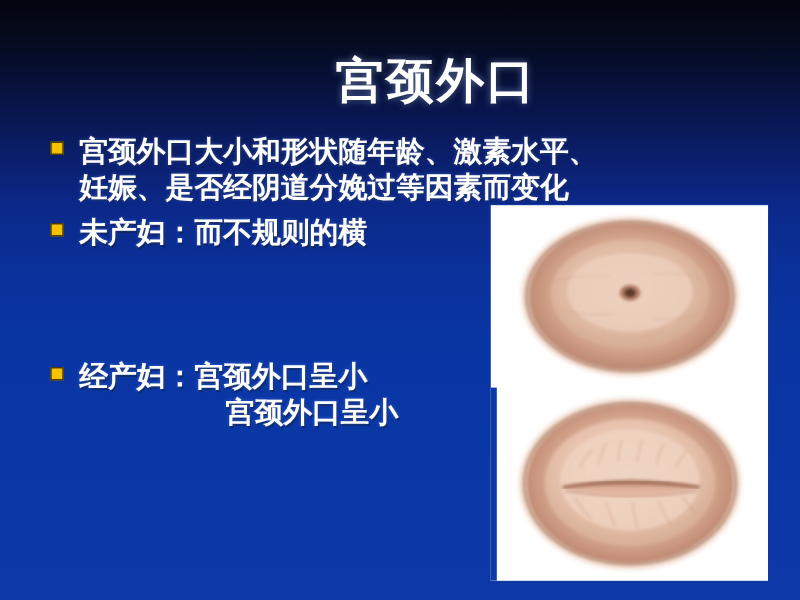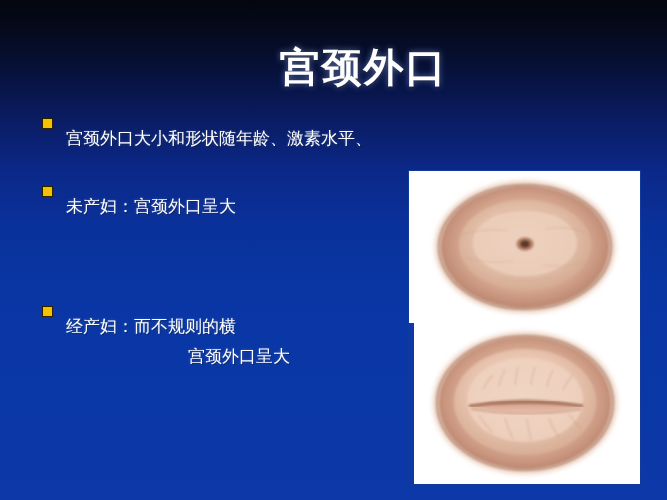--- a/index.html
+++ b/index.html
@@ -67,25 +67,25 @@
     width: 11px;
     height: 11px;
     background: #f5c200;
     border: 1px solid #2b2000;
     box-sizing: border-box;
   }
 
   .bullet-text {
     position: absolute;
     left: 24px;
-    top: 16px;
+    top: 4px;
     color: #ffffff;
-    font-size: 17px;
+    font-size: 24px;
     line-height: 30px;
-    font-weight: 400;
+    font-weight: 700;
     text-shadow: 0 0 3px rgba(120,160,255,0.45), 1px 1px 1px rgba(0,0,0,0.45);
     white-space: nowrap;
   }
 
   .bullet-text .ln {
     display: block;
   }
   .bullet-text .ln.indent-1 { padding-left: 122px; }
   .bullet-text .ln.indent-2 { padding-left: 122px; }
 
@@ -132,35 +132,36 @@
 <div class="slide">
 
   <div class="slide-title">宫颈外口</div>
 
   <div class="body-area">
 
     <div class="bullet-block" id="bullet-1">
       <span class="bullet-marker"></span>
       <div class="bullet-text">
         <span class="ln">宫颈外口大小和形状随年龄、激素水平、</span>
+        <span class="ln">妊娠、是否经阴道分娩过等因素而变化</span>
       </div>
     </div>
 
     <div class="bullet-block" id="bullet-2">
       <span class="bullet-marker"></span>
       <div class="bullet-text">
-        <span class="ln">未产妇：宫颈外口呈大</span>
+        <span class="ln">未产妇：而不规则的横</span>
       </div>
     </div>
 
     <div class="bullet-block" id="bullet-3">
       <span class="bullet-marker"></span>
       <div class="bullet-text">
-        <span class="ln">经产妇：而不规则的横</span>
-        <span class="ln indent-1">宫颈外口呈大</span>
+        <span class="ln">经产妇：宫颈外口呈小</span>
+        <span class="ln indent-1">宫颈外口呈小</span>
       </div>
     </div>
 
   </div>
 
   <div class="image-panel">
 
     <div class="cervix-figure" id="cervix-nulliparous">
       <svg viewBox="0 0 231 150" preserveAspectRatio="none">
         <defs>

